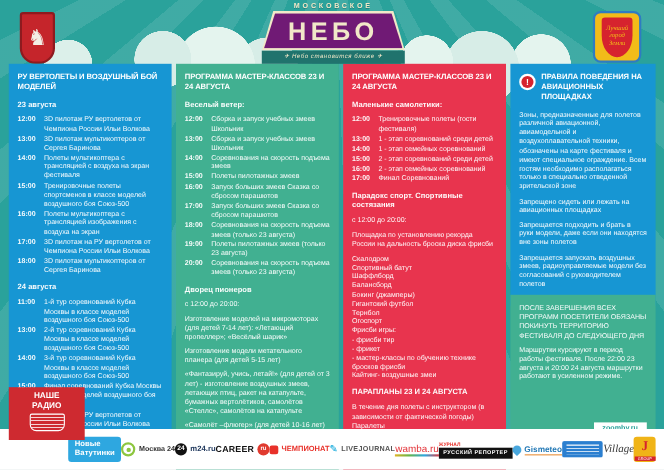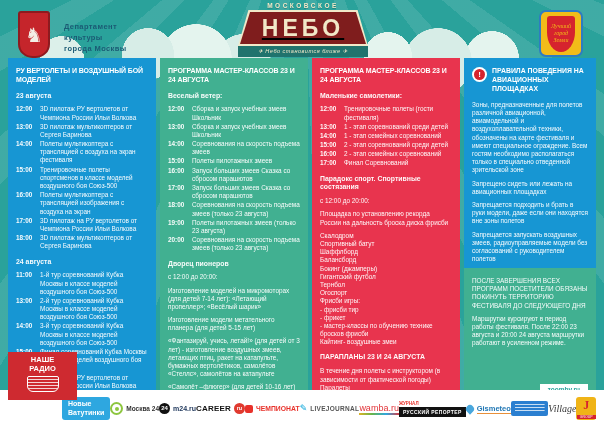--- a/index.html
+++ b/index.html
@@ -20,23 +20,23 @@
         border:2px solid #8e1a1f;border-radius:3px 3px 45% 45%/3px 3px 30% 30%;box-sizing:border-box;
         display:flex;align-items:center;justify-content:center;}
   .coat .horse{color:#f3efe6;font-size:20px;line-height:1;}
   .dept{position:absolute;left:64px;top:22px;color:#1b5a74;font-weight:bold;font-size:7.5px;
         line-height:1.45;white-space:pre-line;letter-spacing:.4px;}
   .nebo{position:absolute;left:238px;top:2px;width:130px;text-align:center;z-index:5;}
   .nebo-top{color:#f1e8c8;font-size:6.5px;font-weight:bold;letter-spacing:2.5px;
             text-shadow:0 1px 0 rgba(0,0,0,.2);margin-bottom:1px;}
   .plate-outer{position:relative;height:36px;background:#f1e8c8;
                clip-path:polygon(8% 0,92% 0,100% 100%,0 100%);padding:2px;box-sizing:border-box;}
-  .plate-inner{position:absolute;inset:2px;background:#7f1d1d;
+  .plate-inner{position:absolute;inset:2px;background:#701a75;
                clip-path:polygon(8% 0,92% 0,100% 100%,0 100%);
-               display:flex;align-items:center;justify-content:center;text-decoration:underline;}
+               display:flex;align-items:center;justify-content:center;}
   .nebo-title{color:#f1e8c8;font-size:23px;font-weight:bold;letter-spacing:4px;line-height:1;}
   .nebo-tagline{margin-top:0;background:#20736d;color:#f1e8c8;font-size:5.5px;font-style:italic;
                 padding:2px 0 3px;letter-spacing:.5px;}
   .city-badge{position:absolute;left:539px;top:10px;width:44px;height:47px;background:#f2bc19;
               border:2px solid #2e7cc2;border-radius:7px;box-sizing:border-box;z-index:5;
               display:flex;align-items:center;justify-content:center;}
   .city-shield{width:28px;height:36px;background:#d6232e;border-radius:3px 3px 50% 50%/3px 3px 55% 55%;
                display:flex;align-items:center;justify-content:center;text-align:center;}
   .city-shield span{color:#f2bc19;font-style:italic;font-size:6px;line-height:1.15;font-family:"Liberation Serif",serif;}
   
@@ -111,23 +111,20 @@
 </style>
 </head>
 <body>
 
 <div class="poster">
   <div class="sky"></div>
 
   <div class="coat">
     <span class="horse">♞</span>
   </div>
-  <div class="dept">Департамент
-культуры
-города Москвы</div>
 
   <div class="nebo">
     <div class="nebo-top">МОСКОВСКОЕ</div>
     <div class="plate-outer">
       <div class="plate-inner">
         <span class="nebo-title">НЕБО</span>
       </div>
     </div>
     <div class="nebo-tagline">✈  Небо становится ближе  ✈</div>
   </div>

